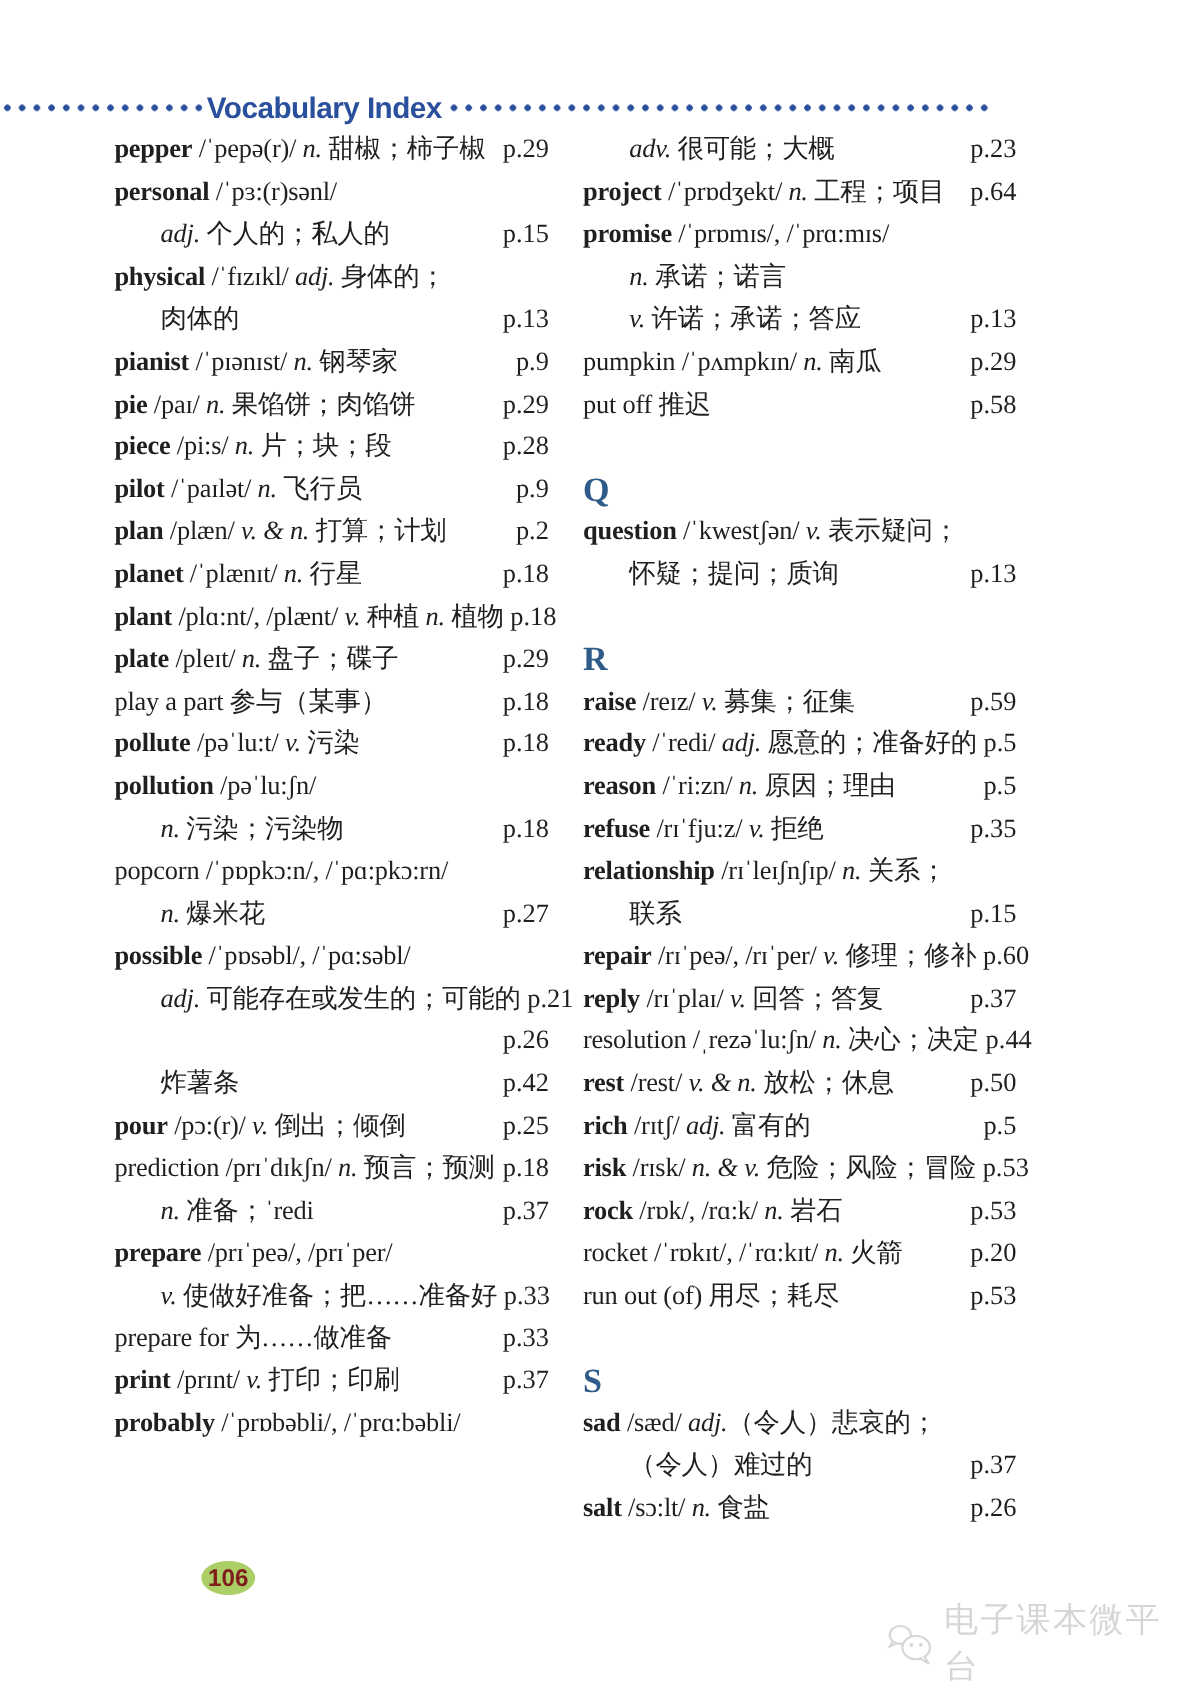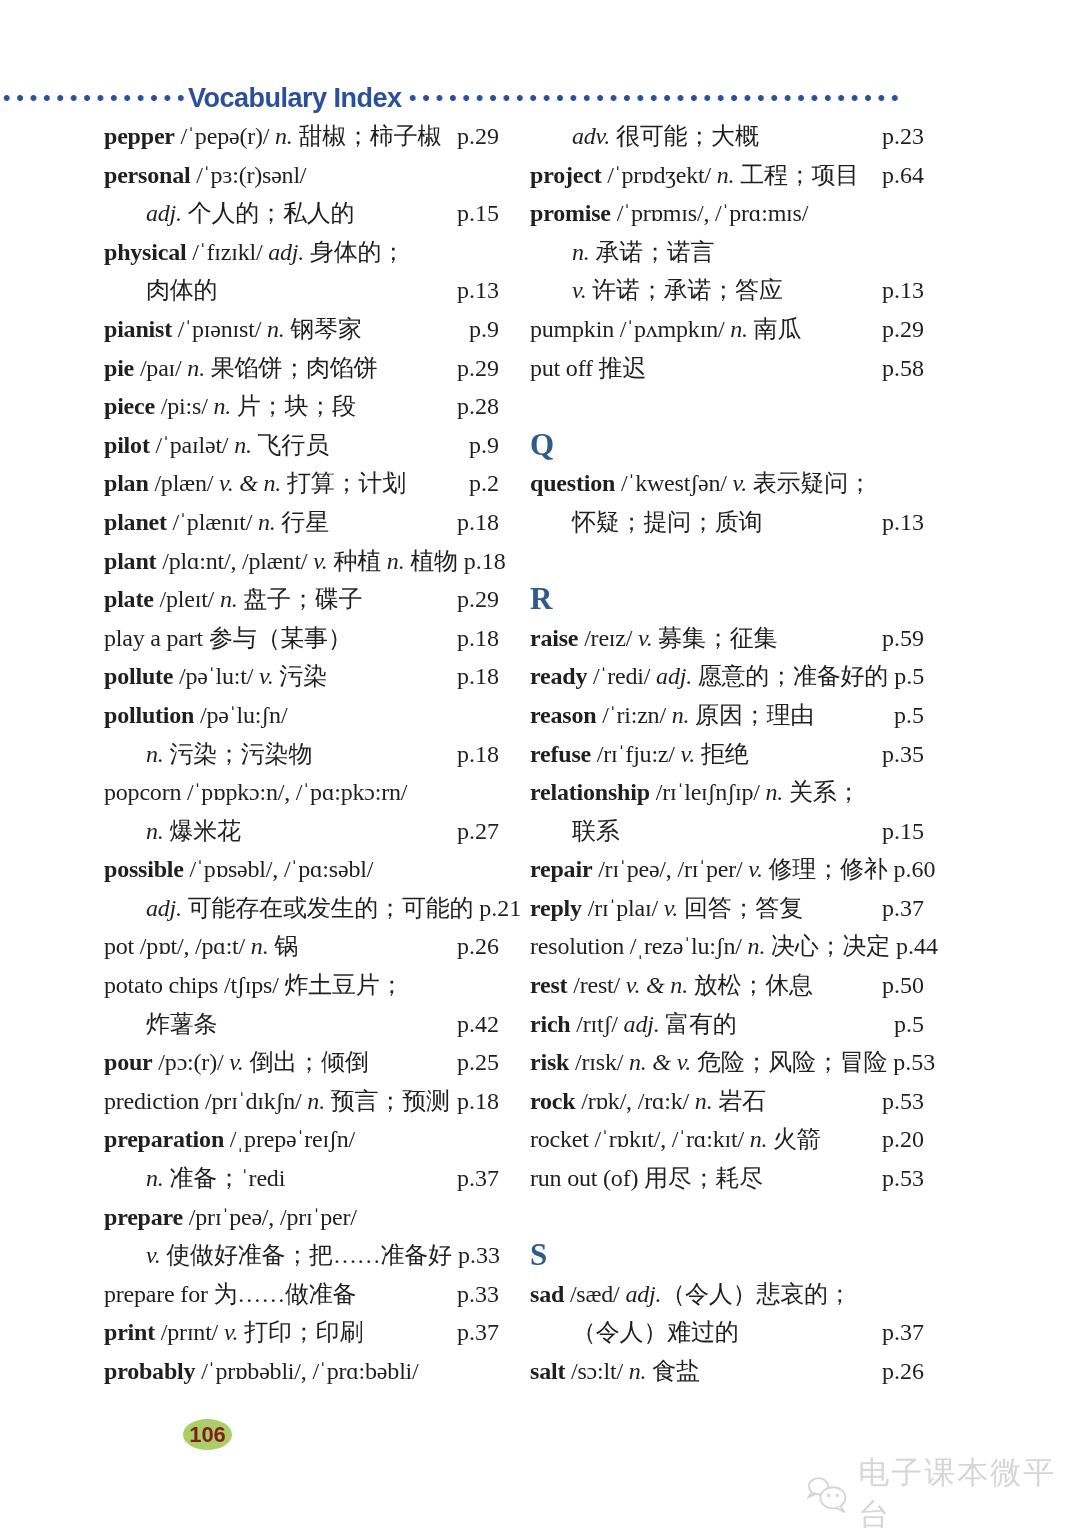--- a/index.html
+++ b/index.html
@@ -182,40 +182,33 @@
       <span class="page">p.27</span>
     </div>
     <div class="line entry">
       <span class="content"><span class="seg-b">possible</span><span class="seg-r"> /ˈpɒsəbl/, /ˈpɑ:səbl/</span></span>
     </div>
     <div class="line entry indent">
       <span class="content"><span class="seg-i">adj.</span><span class="seg-r"> 可能存在或发生的；可能的</span></span>
       <span class="page">p.21</span>
     </div>
     <div class="line entry">
-      <span class="content"><span class="seg-r">pot /pɒt/, /pɑ:t/ </span><span class="seg-i">n.</span><span class="seg-r"> 锅</span></span>
       <span class="page">p.26</span>
-    </div>
-    <div class="line entry">
-      <span class="content"><span class="seg-r">potato chips /tʃɪps/ 炸土豆片；</span></span>
     </div>
     <div class="line entry indent">
       <span class="content"><span class="seg-r">炸薯条</span></span>
       <span class="page">p.42</span>
     </div>
     <div class="line entry">
       <span class="content"><span class="seg-b">pour</span><span class="seg-r"> /pɔ:(r)/ </span><span class="seg-i">v.</span><span class="seg-r"> 倒出；倾倒</span></span>
       <span class="page">p.25</span>
     </div>
     <div class="line entry">
       <span class="content"><span class="seg-r">prediction /prɪˈdɪkʃn/ </span><span class="seg-i">n.</span><span class="seg-r"> 预言；预测</span></span>
       <span class="page">p.18</span>
-    </div>
-    <div class="line entry">
-      <span class="content"><span class="seg-b">preparation</span><span class="seg-r"> /ˌprepəˈreɪʃn/</span></span>
     </div>
     <div class="line entry indent">
       <span class="content"><span class="seg-i">n.</span><span class="seg-r"> 准备；ˈredi</span></span>
       <span class="page">p.37</span>
     </div>
     <div class="line entry">
       <span class="content"><span class="seg-b">prepare</span><span class="seg-r"> /prɪˈpeə/, /prɪˈper/</span></span>
     </div>
     <div class="line entry indent">
       <span class="content"><span class="seg-i">v.</span><span class="seg-r"> 使做好准备；把……准备好</span></span>

